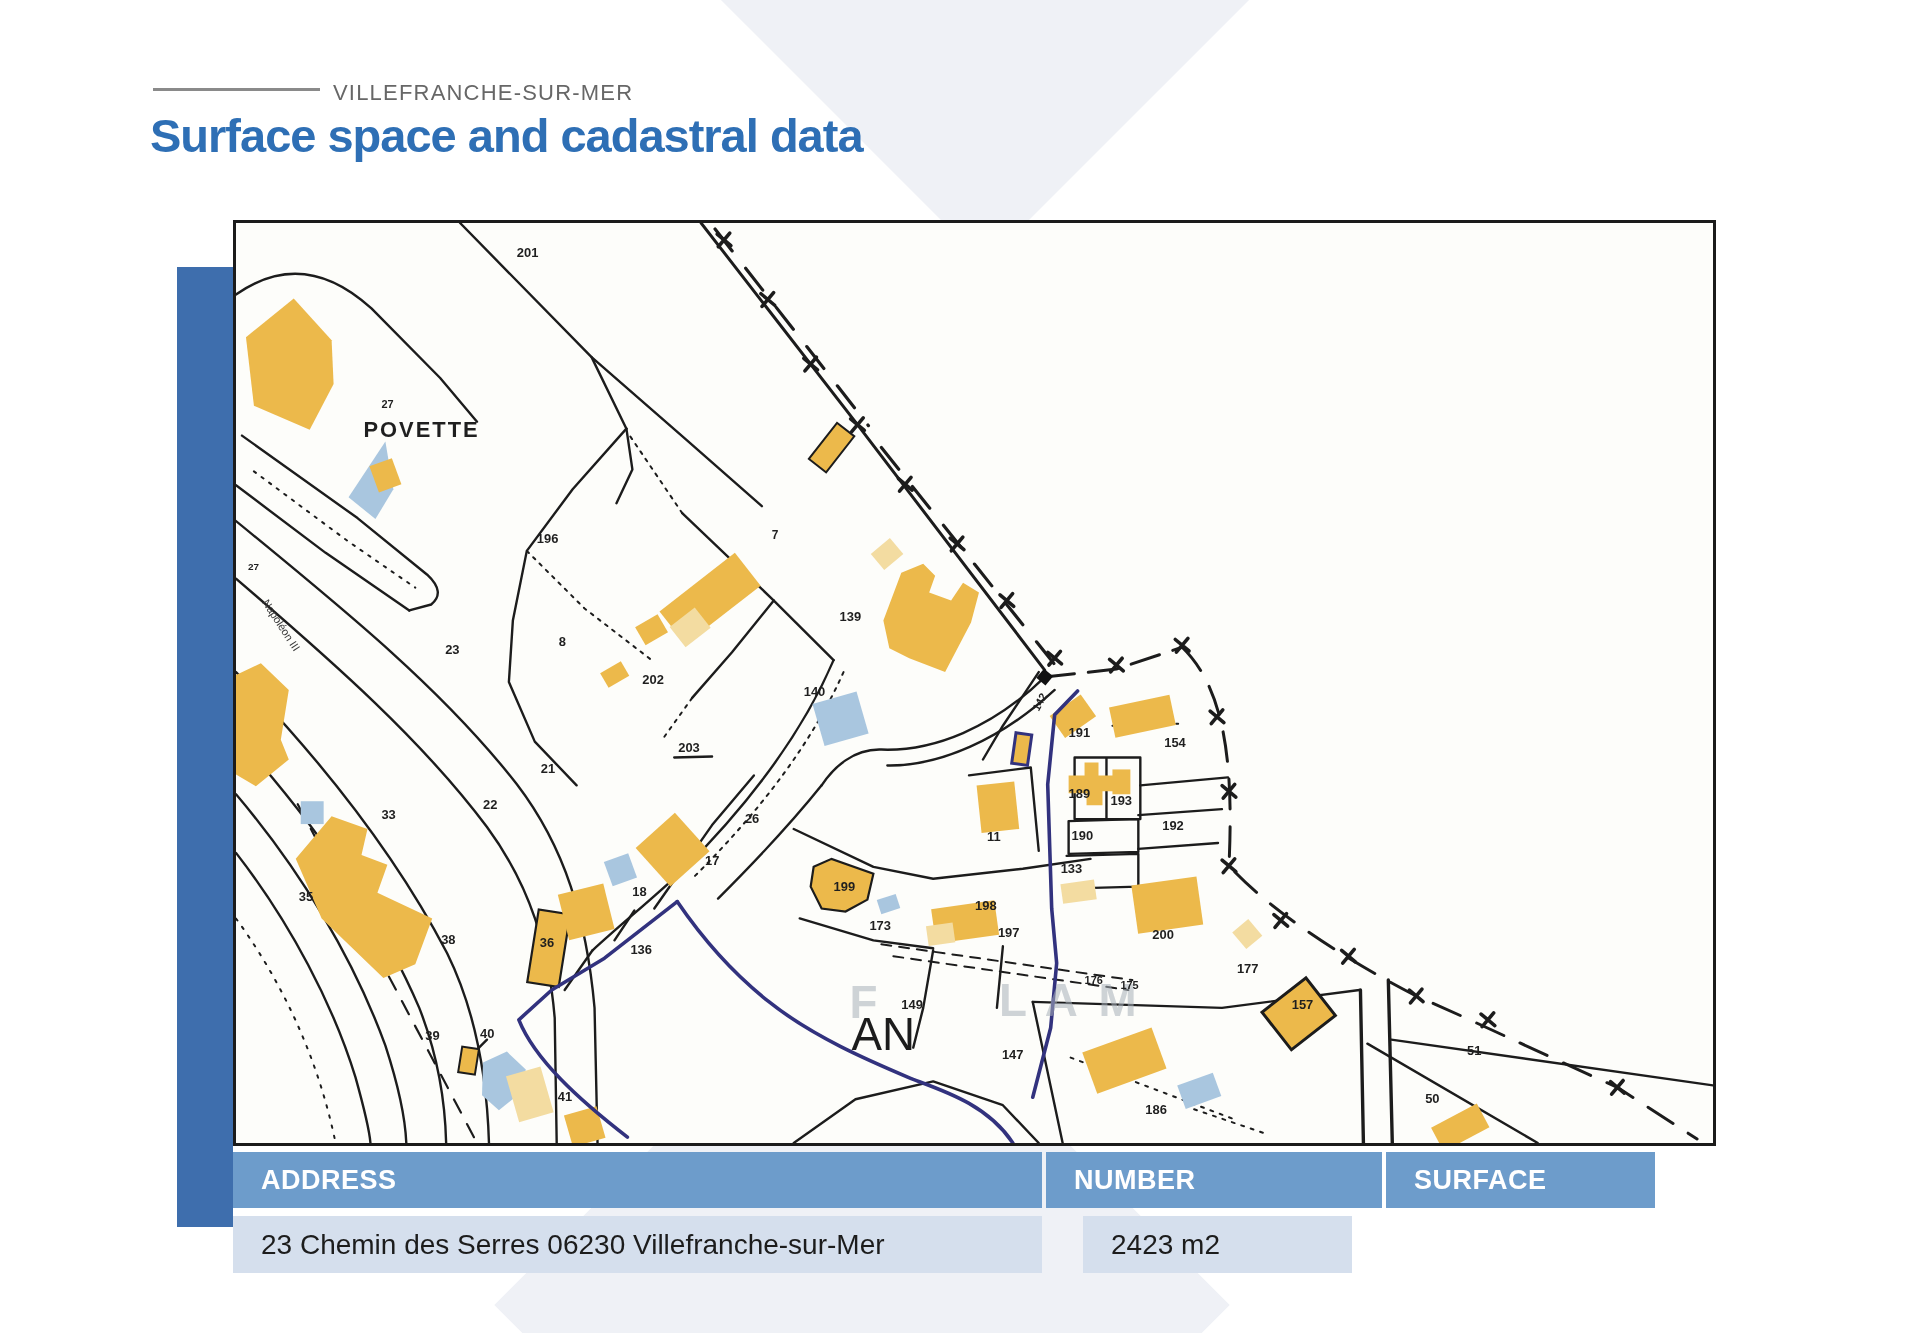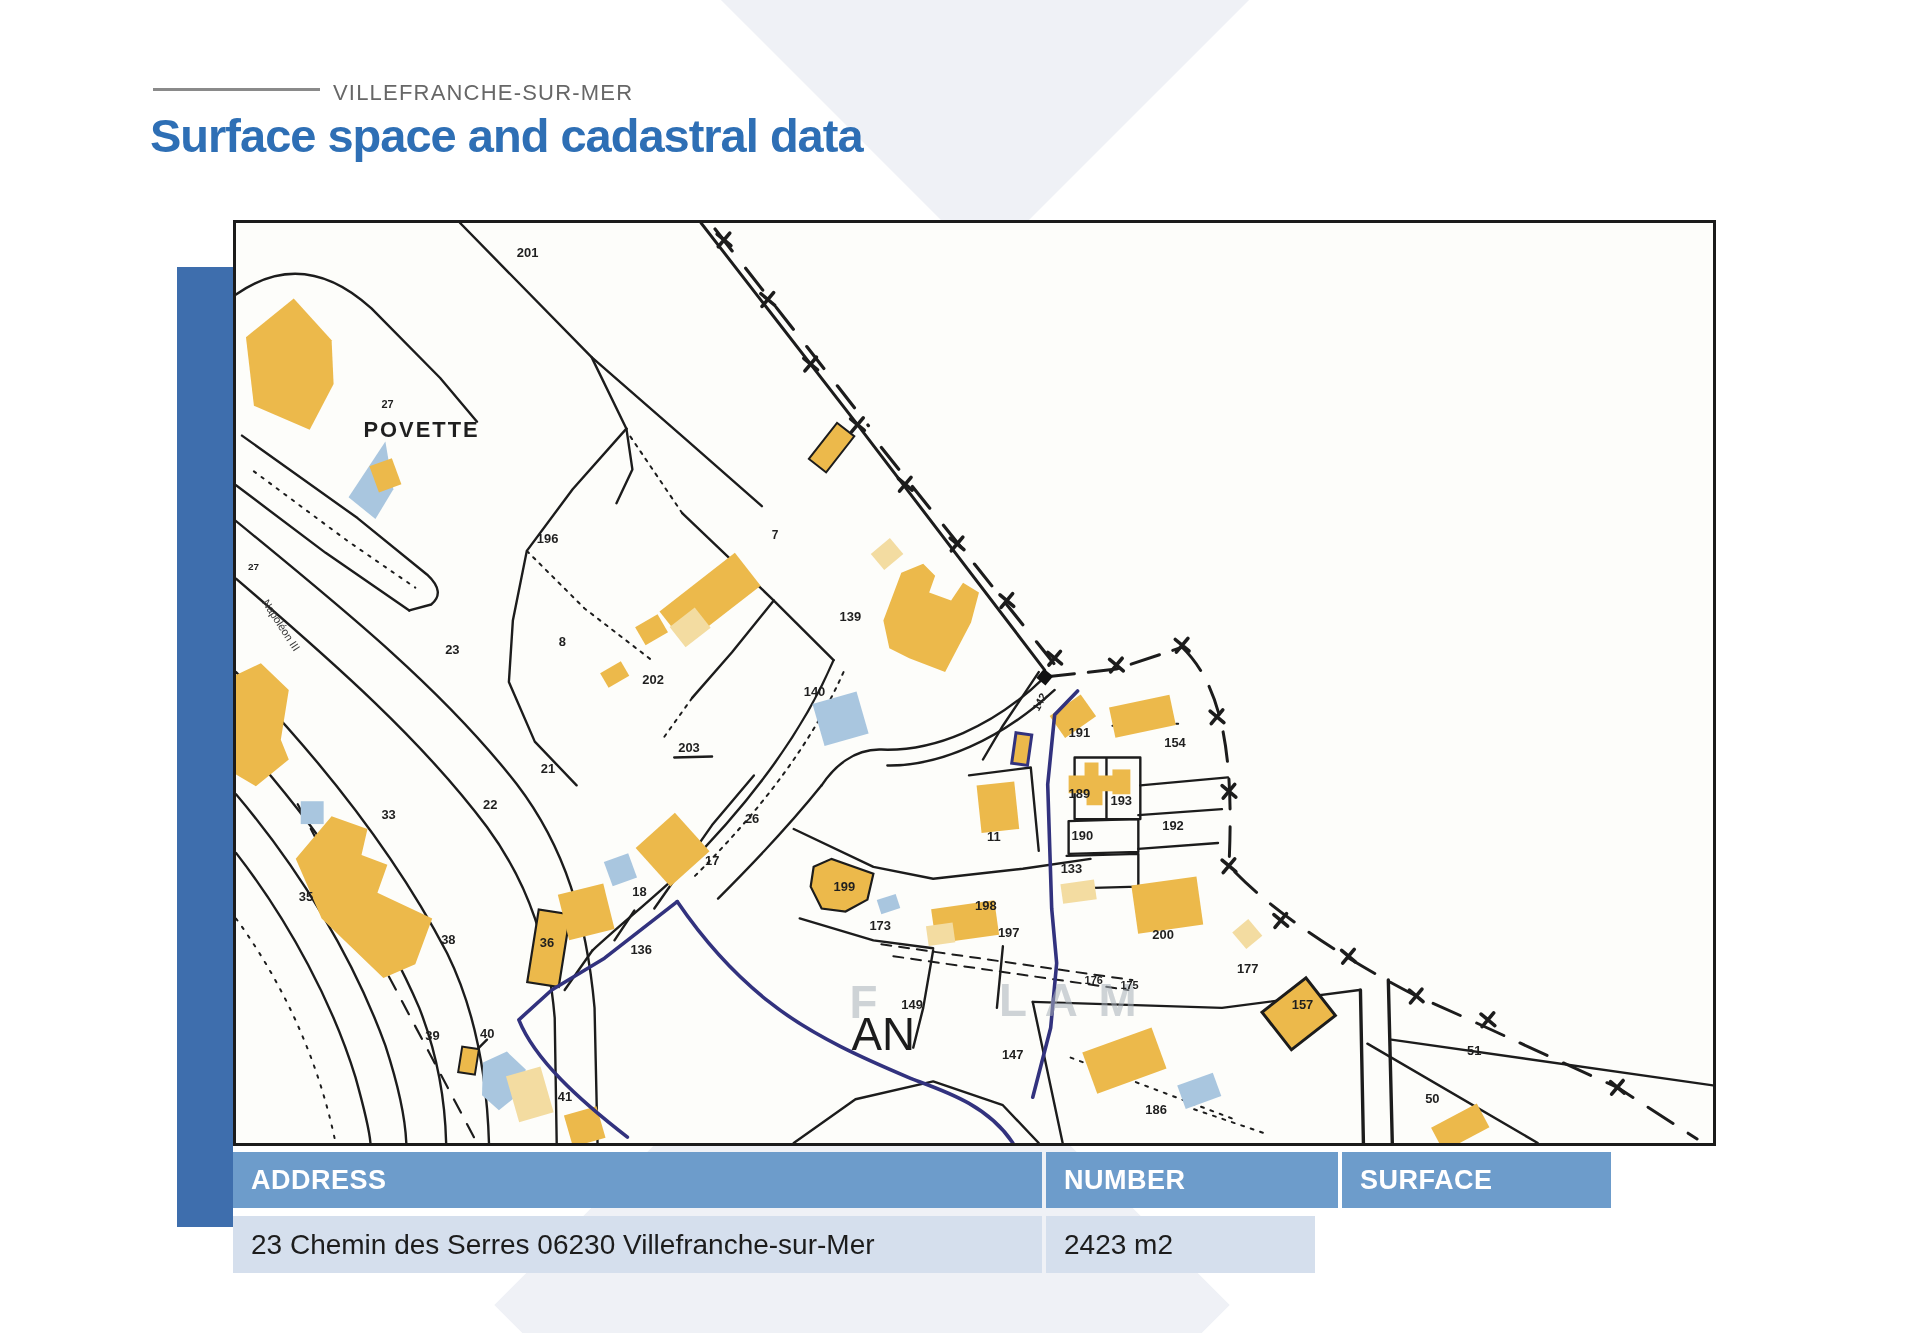--- a/index.html
+++ b/index.html
@@ -22,24 +22,24 @@
   #map-frame{position:absolute;left:233px;top:220px;width:1483px;height:926px;background:#fdfdfa;
              border:3px solid #1b1b1b;box-sizing:border-box;z-index:3;}
   #map-frame svg{display:block;width:100%;height:100%;}
   text.plbl{font-family:"Liberation Sans",sans-serif;font-weight:bold;fill:#1f1f1f;}
   text.wmark{font-family:"Liberation Sans",sans-serif;font-weight:bold;fill:#a9b1ba;opacity:.55;}
 
   
   #cadastral-table{position:absolute;left:233px;top:1152px;width:1483px;z-index:4;}
   .t-row{display:flex;width:100%;}
   .t-row.head{height:56px;margin-bottom:8px;}
-  .t-row.body{height:57px;}
-  .t-cell{box-sizing:border-box;display:flex;align-items:center;padding-left:18px;}
+  .t-row.body{height:57px;gap:37px;}
+  .t-cell{box-sizing:border-box;display:flex;align-items:center;padding-left:28px;}
   .t-cell.c0{width:809px;margin-right:4px;}
-  .t-cell.c1{width:292px;margin-right:4px;}
+  .t-cell.c1{width:336px;margin-right:4px;}
   .t-cell.c2{width:269px;}
   .head .t-cell{background:#6d9ccb;color:#ffffff;font-weight:bold;font-size:27px;letter-spacing:.5px;}
   .body .t-cell{background:#d5dfed;color:#1c1c1c;font-size:28px;}
 </style>
 </head>
 <body>
 
 <div class="deco-diamond" id="diamond-top"></div>
 <div class="deco-diamond" id="diamond-bottom"></div>
 

